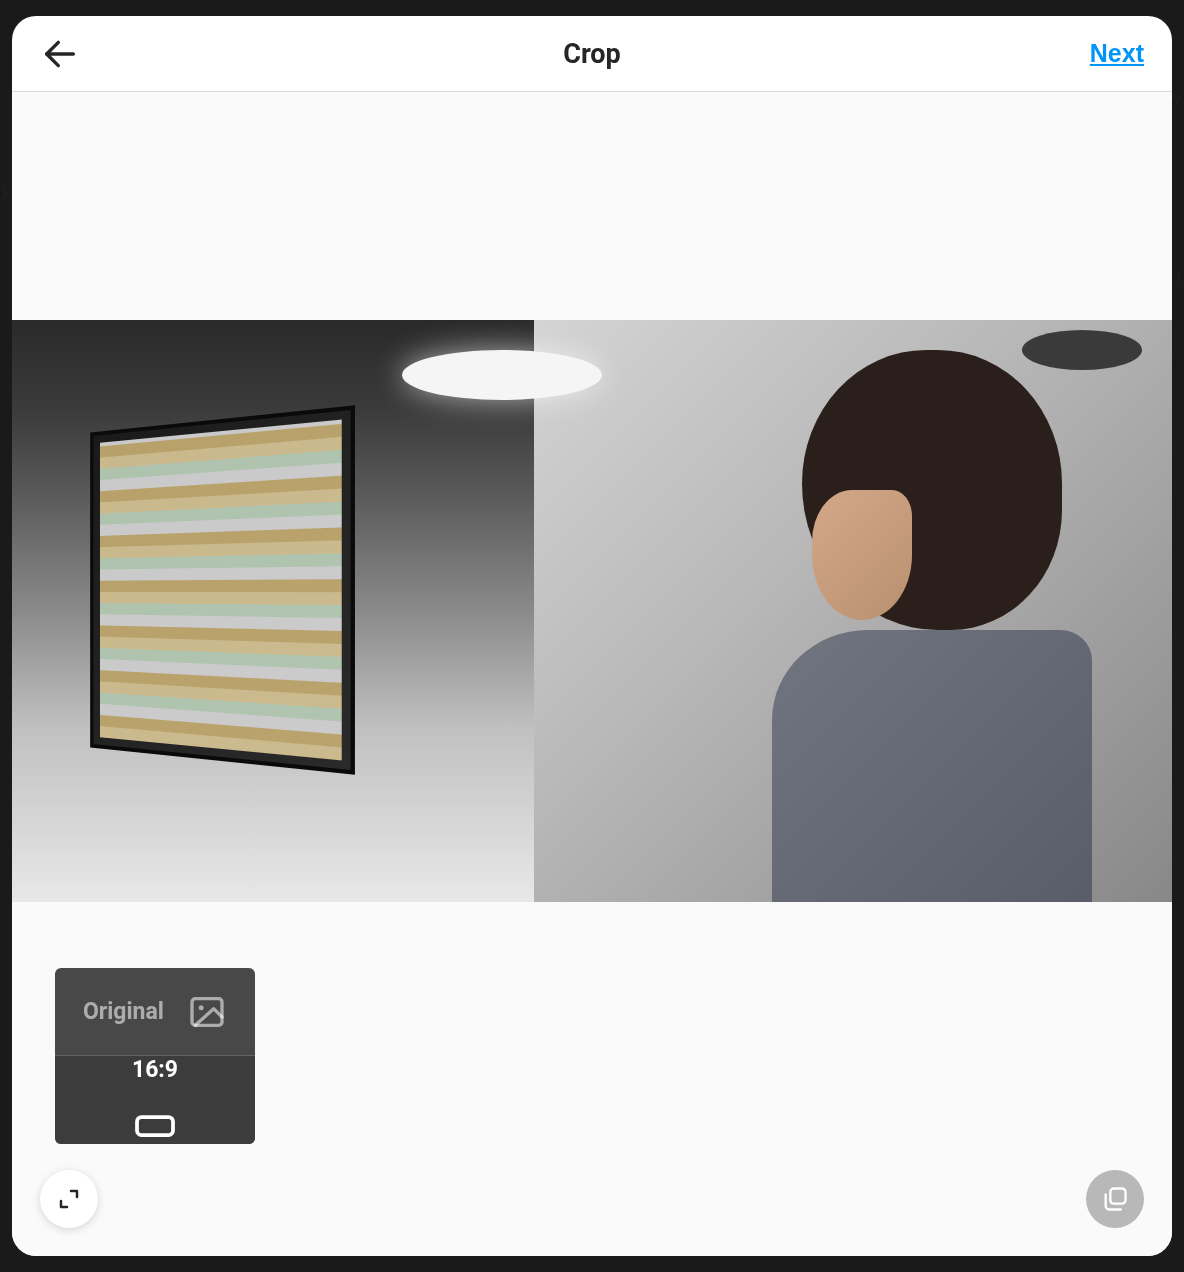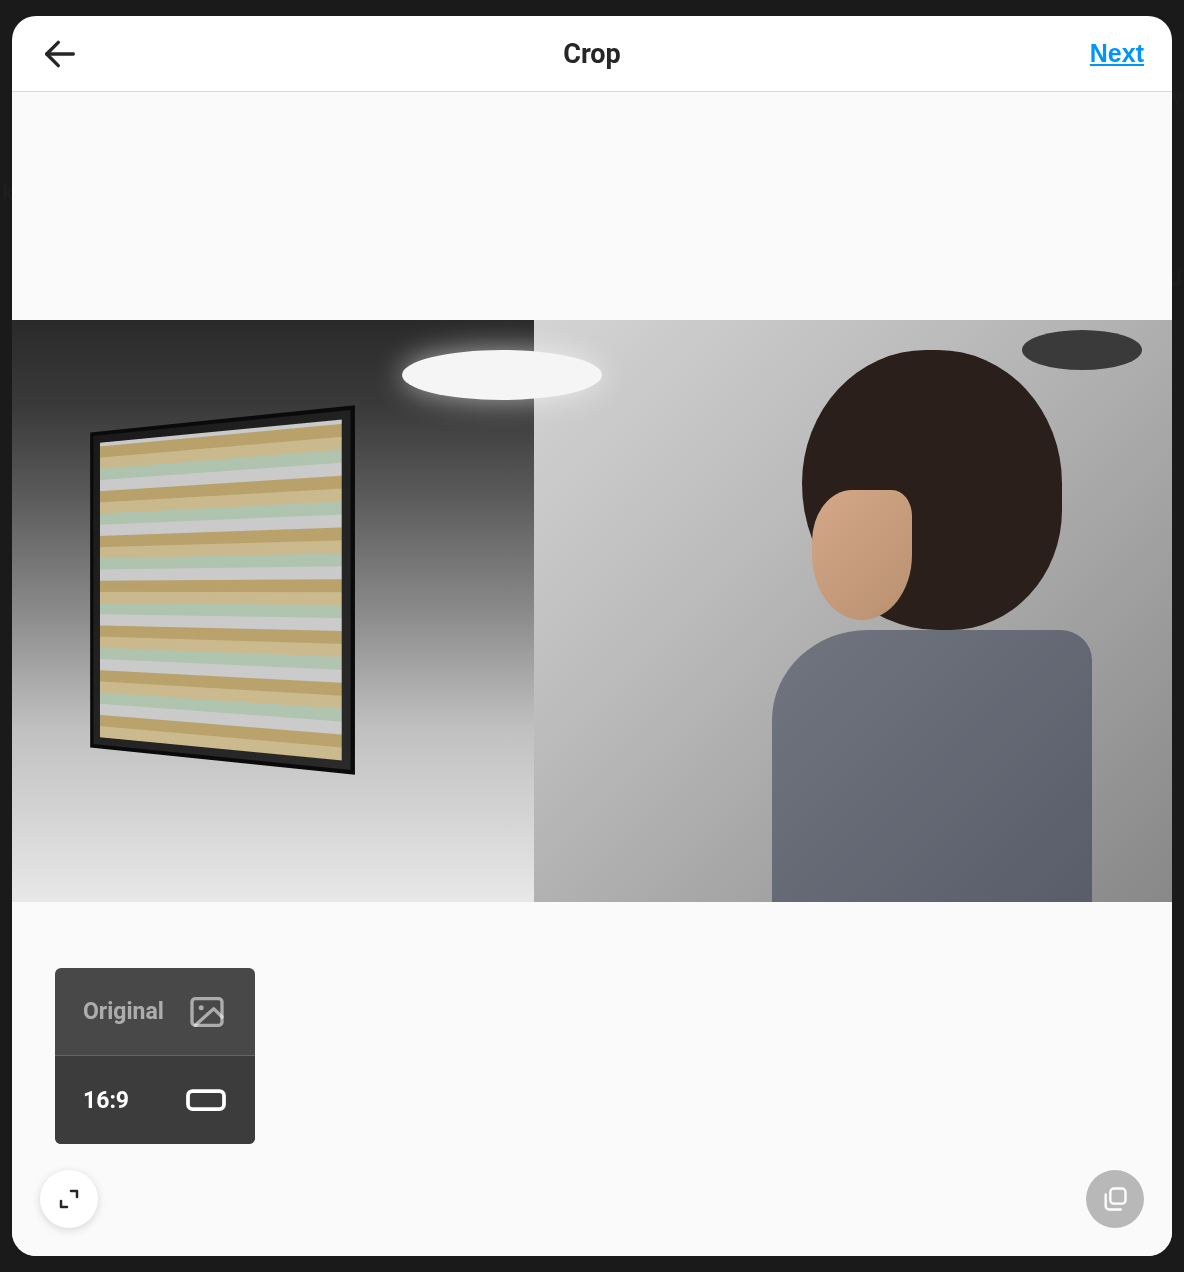--- a/index.html
+++ b/index.html
@@ -214,20 +214,21 @@
       cursor: pointer;
       border-bottom: 1px solid rgba(255,255,255,0.15);
     }
     
     .aspect-option:last-child {
       border-bottom: none;
     }
     
     .aspect-option.selected {
       background: rgba(60, 60, 60, 0.95);
+      flex-direction: column;
     }
     
     .aspect-label {
       font-size: 23px;
       font-weight: 700;
       color: rgba(255,255,255,0.55);
     }
     
     .aspect-option.selected .aspect-label {
       color: #ffffff;

